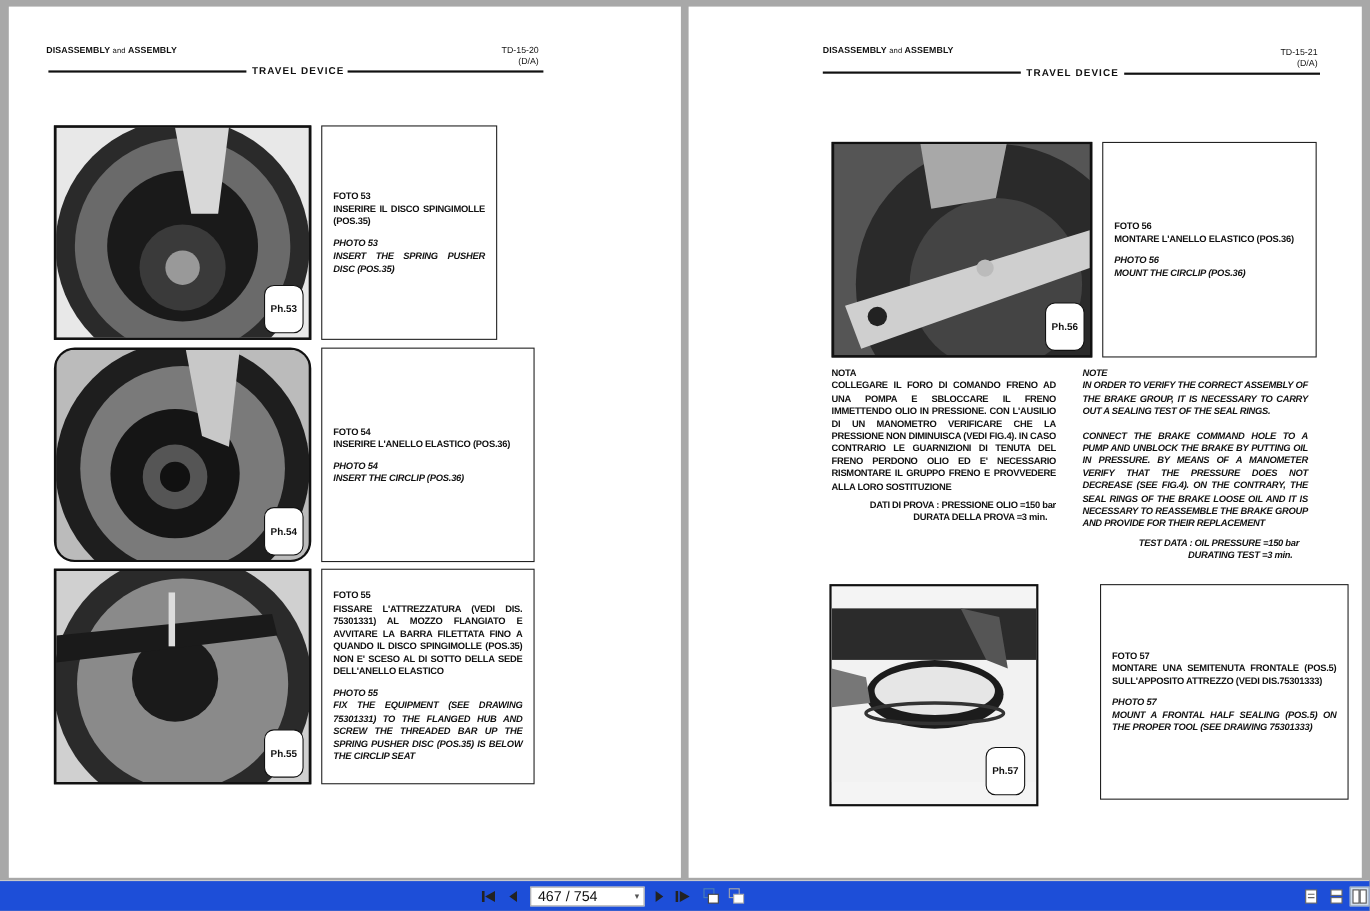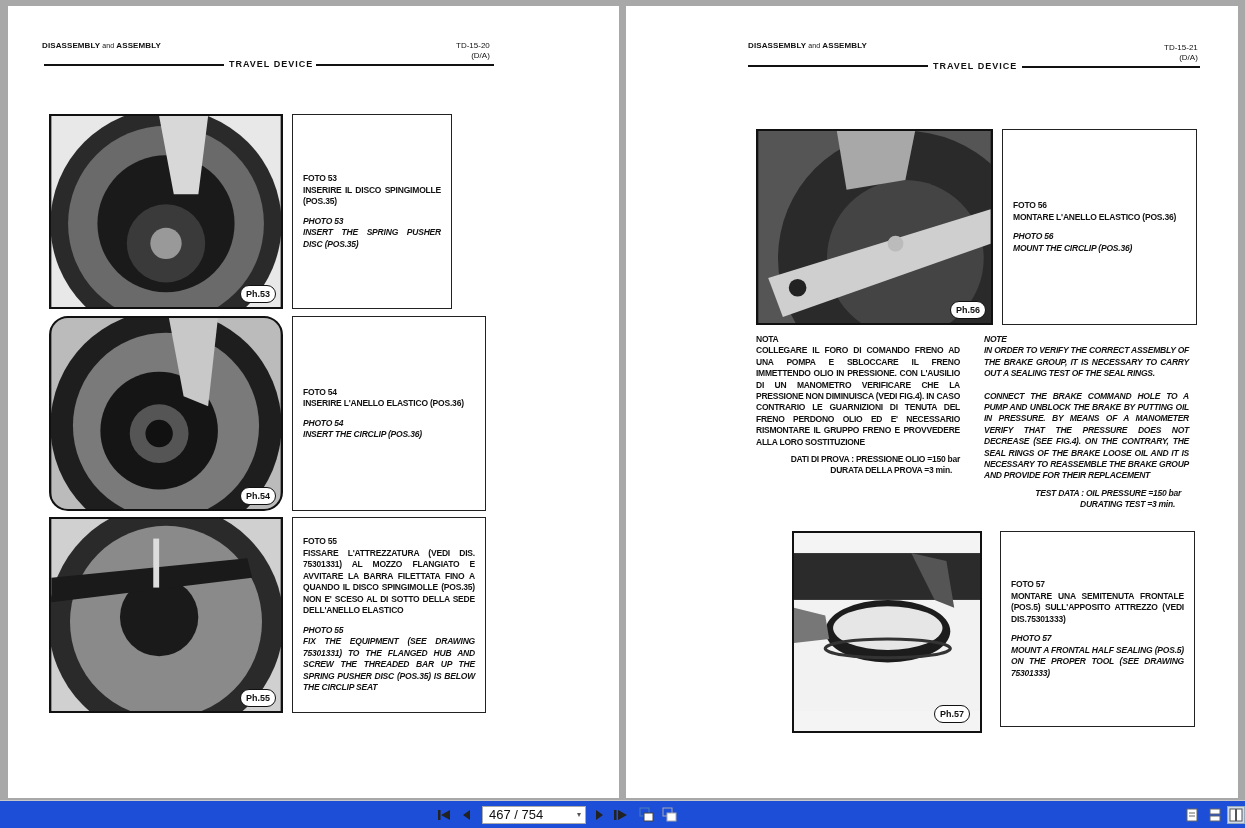--- a/index.html
+++ b/index.html
@@ -10,21 +10,21 @@
   .page.right { left: 626px; width: 612px; }
 
   .hdr-left { position: absolute; font-size: 8px; font-weight: bold; color: #111; letter-spacing: 0.1px; }
   .hdr-left .small { font-weight: normal; font-size: 7px; }
   .hdr-code { position: absolute; font-size: 8px; color: #111; text-align: right; line-height: 10px; }
   .rule { position: absolute; height: 2px; background: #111; }
   .section-title { position: absolute; font-size: 9px; font-weight: bold; letter-spacing: 1px; color: #111; }
 
   .photo { position: absolute; border: 2px solid #111; background: #222; overflow: hidden; }
   .photo svg { position: absolute; left: 0; top: 0; width: 100%; height: 100%; }
-  .ph-badge { position: absolute; right: 5px; bottom: 4px; background: #fff; border: 1.5px solid #111; border-radius: 9px; font-size: 9px; font-weight: bold; padding: 3px 5px; color: #111; }
+  .ph-badge { position: absolute; right: 5px; bottom: 4px; background: #fff; border: 1.5px solid #111; border-radius: 9px; font-size: 9px; font-weight: bold; padding: 16px 5px; color: #111; }
 
   .caption { position: absolute; border: 1.5px solid #222; background: #fff; padding: 0 10px; display: flex; flex-direction: column; justify-content: center; }
   .caption p { font-size: 8.5px; line-height: 11.5px; color: #111; font-weight: bold; text-align: justify; letter-spacing: -0.2px; }
   .caption p.it { font-style: italic; }
   .caption .gap { height: 8px; }
 
   .note-col { position: absolute; font-size: 8.5px; line-height: 11.4px; color: #111; font-weight: bold; text-align: justify; letter-spacing: -0.25px; }
   .note-col.it { font-style: italic; }
   .note-col .gap { height: 6px; }
   .data-row { display: flex; justify-content: flex-end; }
@@ -169,33 +169,33 @@
       <div class="data-row">
         <span>TEST DATA : OIL PRESSURE =</span>
         <span style="padding-right:8px;">150 bar</span>
       </div>
       <div class="data-row">
         <span>DURATING TEST =</span>
         <span style="padding-right:14px;">3 min.</span>
       </div>
     </div>
 
-    <div class="photo" style="left:128px; top:525px; width:190px; height:202px; background:#f4f4f4;margin-left:38px;">
+    <div class="photo" style="left:128px; top:525px; width:190px; height:202px; background:#f4f4f4;">
       <svg viewBox="0 0 238 202">
         <rect width="238" height="60" fill="#2b2b2b"></rect>
         <rect y="60" width="238" height="142" fill="#f2f2f2"></rect>
         <ellipse cx="120" cy="100" rx="80" ry="40" fill="#1c1c1c"></ellipse>
         <ellipse cx="120" cy="96" rx="70" ry="28" fill="#e6e6e6"></ellipse>
         <ellipse cx="120" cy="122" rx="80" ry="12" fill="none" stroke="#333" stroke-width="4"></ellipse>
         <path d="M0 70 L40 80 L45 110 L0 115 Z" fill="#777"></path>
         <path d="M150 0 L195 10 L205 70 L180 60 Z" fill="#555"></path>
       </svg>
       <div class="ph-badge" style="bottom:8px; right:10px;">Ph.57</div>
     </div>
-    <div class="caption" style="left:374px; top:525px; width:195px; height:196px;">
+    <div class="caption" style="left:374px; top:525px; width:226px; height:196px;">
       <p>FOTO 57</p>
       <p>MONTARE UNA SEMITENUTA FRONTALE (POS.5) SULL'APPOSITO ATTREZZO (VEDI DIS.75301333)</p>
       <div class="gap"></div>
       <p class="it">PHOTO 57</p>
       <p class="it">MOUNT A FRONTAL HALF SEALING (POS.5) ON THE PROPER TOOL (SEE DRAWING 75301333)</p>
     </div>
   </div>
 </div>
 
 <div class="toolbar">

